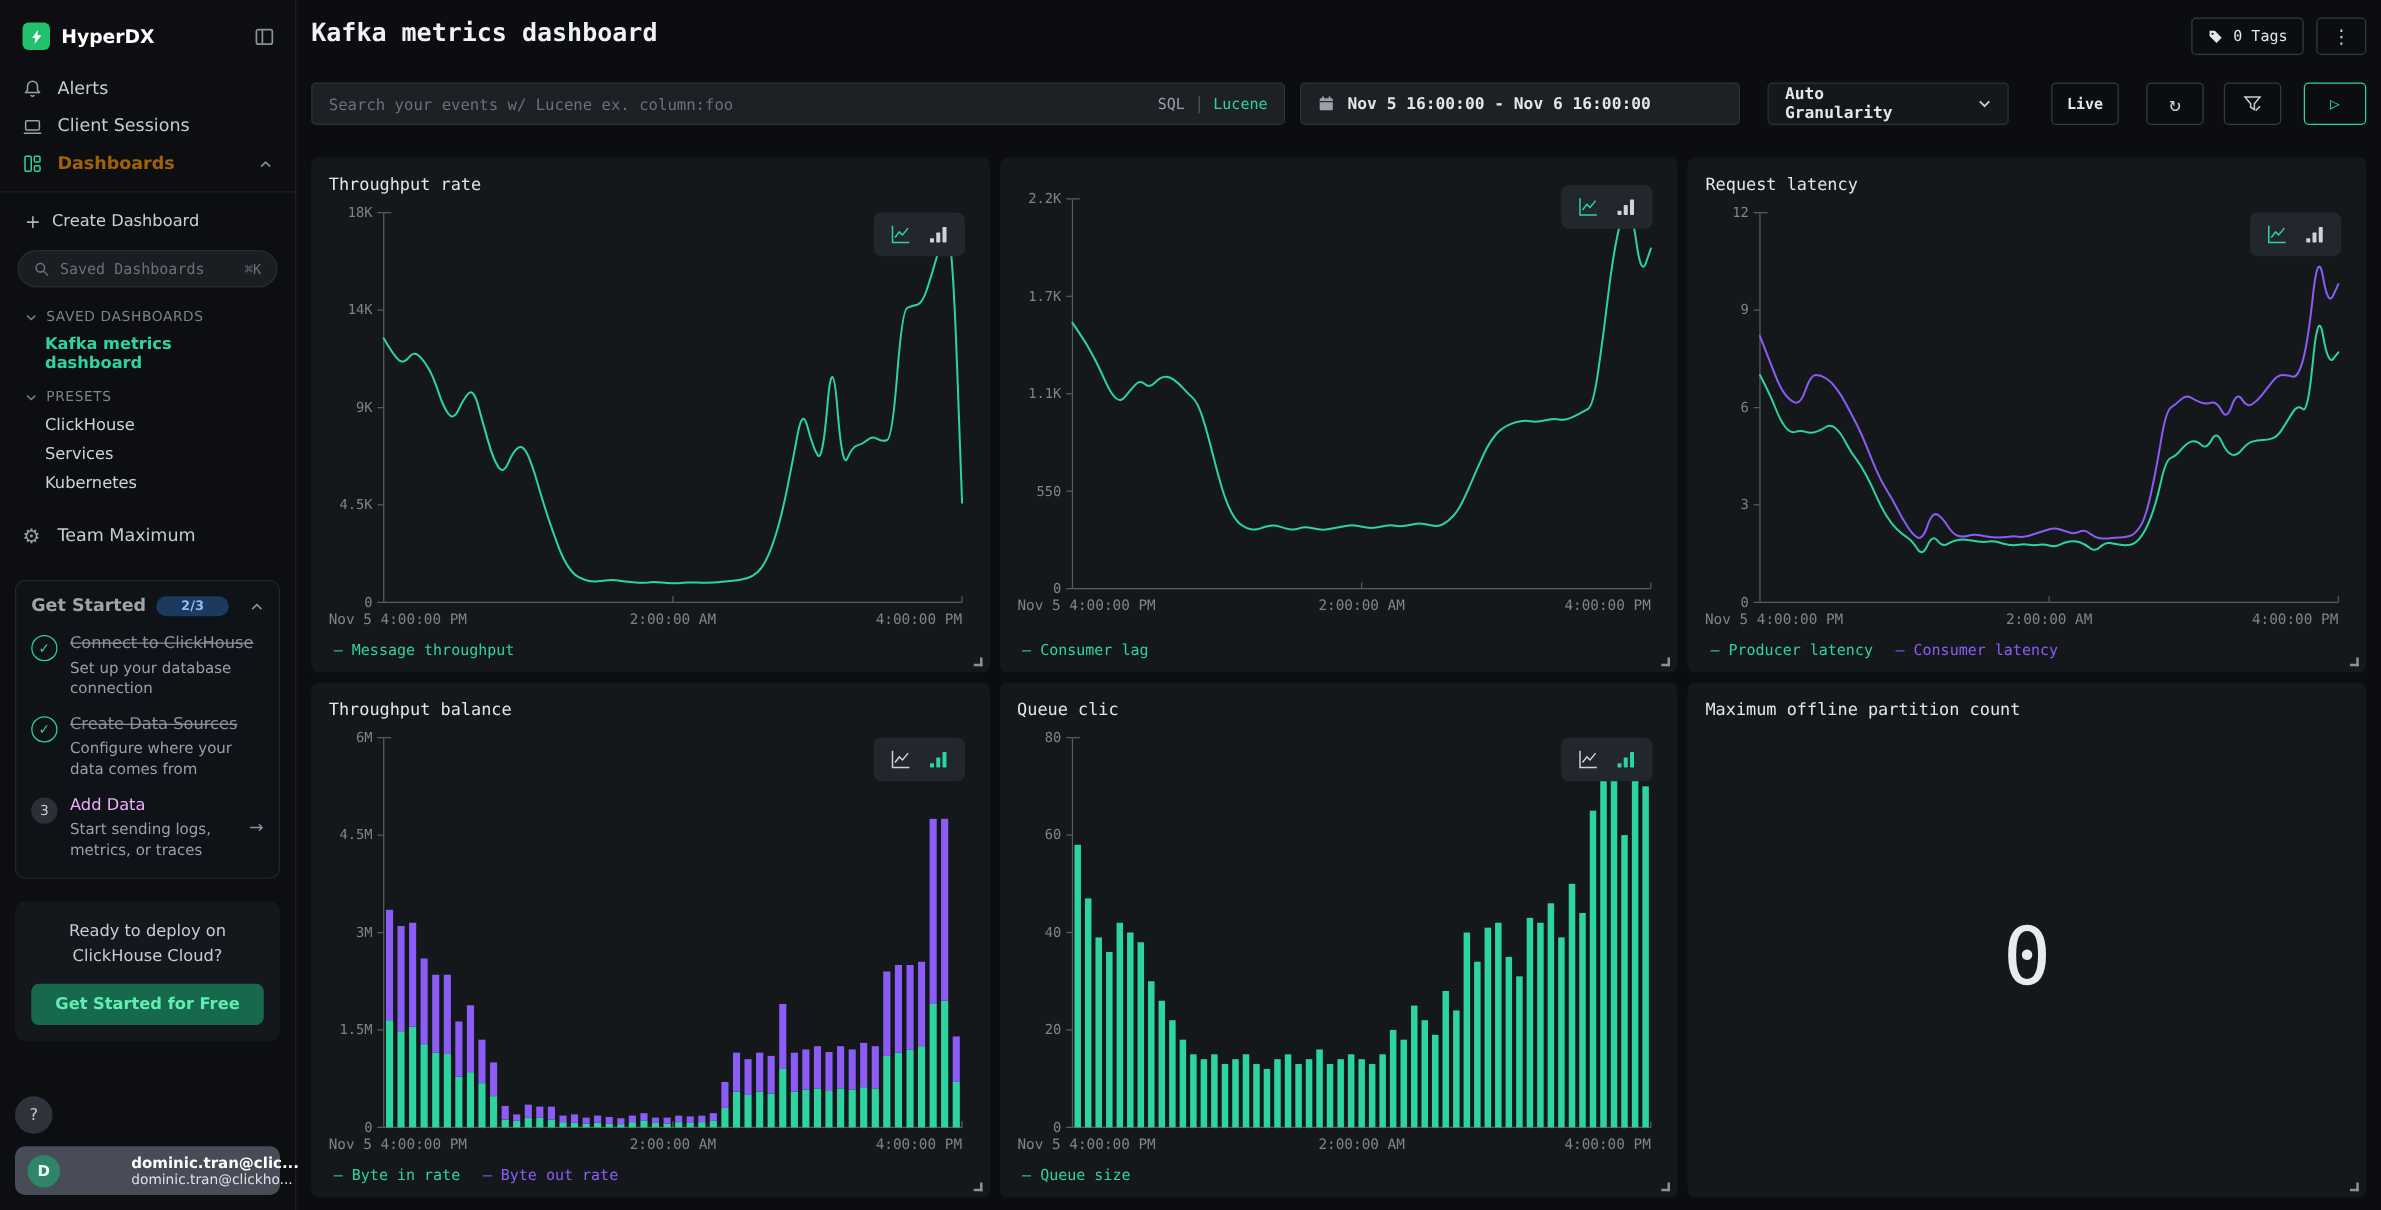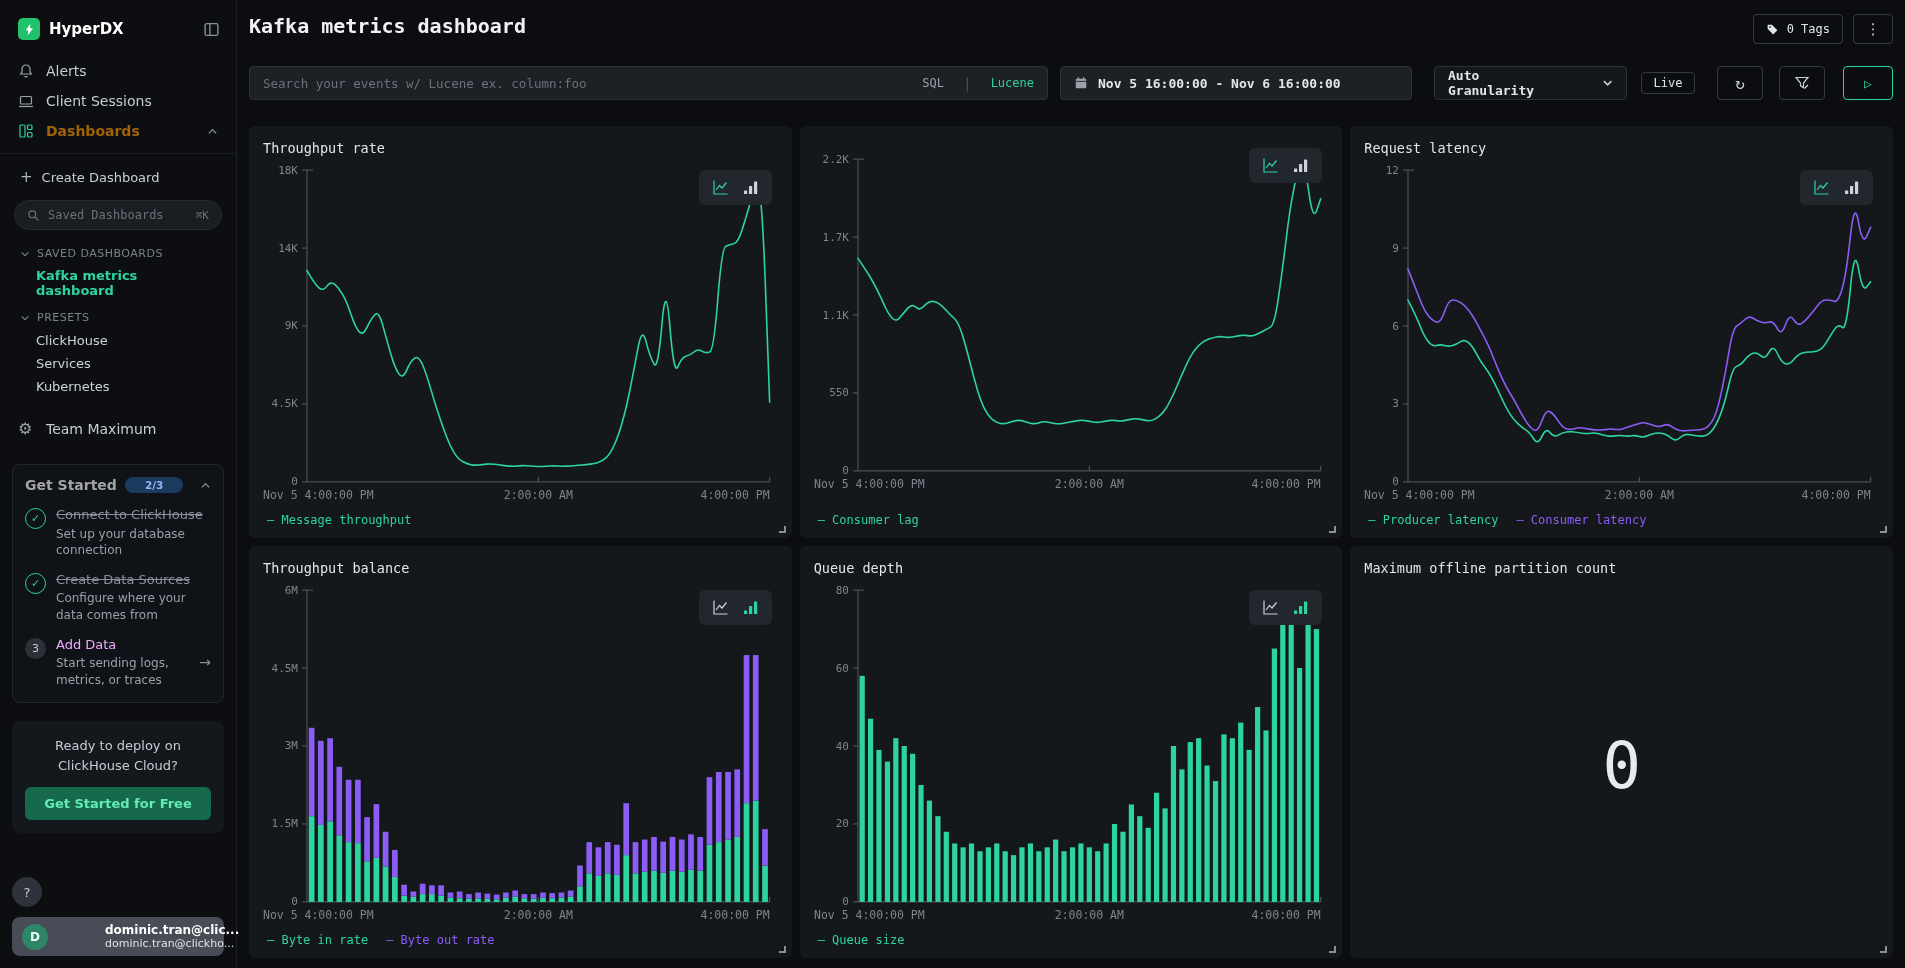--- a/index.html
+++ b/index.html
@@ -71,34 +71,34 @@
   .hdr { display:flex; align-items:flex-start; height:44px; }
   .hdr h1 { font-family:"DejaVu Sans Mono",monospace; font-size:20px; font-weight:700; color:#f0f2f5; flex:1; }
   .btn { display:flex; align-items:center; justify-content:center; gap:8px; height:30px; padding:0 12px;
     background:transparent; border:1px solid #363b42; border-radius:4px; color:#e2e6ea;
     font-family:"DejaVu Sans Mono",monospace; font-size:12px; cursor:pointer; }
   .hdr .btn + .btn { margin-left:10px; }
   .icon-btn { width:40px; padding:0; font-size:15px; color:#c9ced6; }
 
   .toolbar { display:flex; align-items:center; height:34px; margin-top:8px; }
   .search-box { flex:1; height:34px; background:#1d2126; border:1px solid #2e3238; border-radius:4px;
-    display:flex; align-items:center; padding:0 13px; gap:21px; }
+    display:flex; align-items:center; padding:0 13px; gap:9px; }
   .search-box input { flex:1; background:transparent; border:none; outline:none; color:#dfe3e8;
     font-family:"DejaVu Sans Mono",monospace; font-size:12.5px; }
   .search-box input::placeholder { color:#6a7179; }
   .sql { color:#9aa1ab; font-family:"DejaVu Sans Mono",monospace; font-size:12px; cursor:pointer; }
   .pipe { color:#4a4f56; }
   .lucene { color:#2dd4a0; font-family:"DejaVu Sans Mono",monospace; font-size:12px; cursor:pointer; }
   .date-box { margin-left:12px; width:352px; height:34px; background:#1d2126; border:1px solid #2e3238; border-radius:4px;
     display:flex; align-items:center; gap:10px; padding:0 13px; color:#e2e6ea;
     font-family:"DejaVu Sans Mono",monospace; font-size:13px; font-weight:700; cursor:pointer; }
   .gran-box { margin-left:22px; width:193px; height:34px; background:#14171b; border:1px solid #2e3238; border-radius:4px;
     display:flex; align-items:center; justify-content:space-between; padding:0 13px; color:#e2e6ea;
     font-family:"DejaVu Sans Mono",monospace; font-size:13px; font-weight:700; cursor:pointer;gap:36px; }
-  .live { margin-left:14px; height:22px; width:54px; }
+  .live { margin-left:34px; height:34px; width:54px;font-weight:bold; }
   .tb-icon { height:34px; width:46px; }
   .refresh { margin-left:22px; font-size:16px; }
   .filter { margin-left:16px; }
   .play { margin-left:18px; width:50px; border-color:#2dd4a0; color:#2dd4a0; font-size:13px; }
 
   
   .grid { display:grid; grid-template-columns:repeat(3,1fr); gap:8px; margin-top:26px; }
   .card { position:relative; background:#15181b; border-radius:6px; height:412px; padding:12px 12px 6px;
     display:flex; flex-direction:column; }
   .card-title { font-family:"DejaVu Sans Mono",monospace; font-size:13.5px; color:#e3e6ea; margin:2px 0 4px 2px; }
@@ -586,21 +586,21 @@
         </div>
       </div>
       <div class="legend">
           <span style="color: rgb(45, 212, 160);">— Byte in rate</span>
           <span style="color: rgb(139, 92, 246);">— Byte out rate</span>
         </div>
       <div class="resize-handle"></div>
     </div>
 
     <div class="card">
-      <div class="card-title">Queue depth</div>
+      <div class="card-title">Queue clic</div>
       <div class="plot-wrap">
         <svg class="plot" viewBox="0 0 519 348">
             <line x1="46" y1="10" x2="46" y2="322" stroke="#565c64"></line>
             <line x1="46" y1="322" x2="509" y2="322" stroke="#565c64"></line>
             <line x1="46" y1="10" x2="52" y2="10" stroke="#565c64"></line>
             <line x1="41" y1="322" x2="46" y2="322" stroke="#565c64"></line>
             <text x="37" y="325.5" text-anchor="end" fill="#7d848e" font-size="11" font-family="DejaVu Sans Mono,monospace">0</text>
             <line x1="41" y1="244" x2="46" y2="244" stroke="#565c64"></line>
             <text x="37" y="247.5" text-anchor="end" fill="#7d848e" font-size="11" font-family="DejaVu Sans Mono,monospace">20</text>
             <line x1="41" y1="166" x2="46" y2="166" stroke="#565c64"></line>

